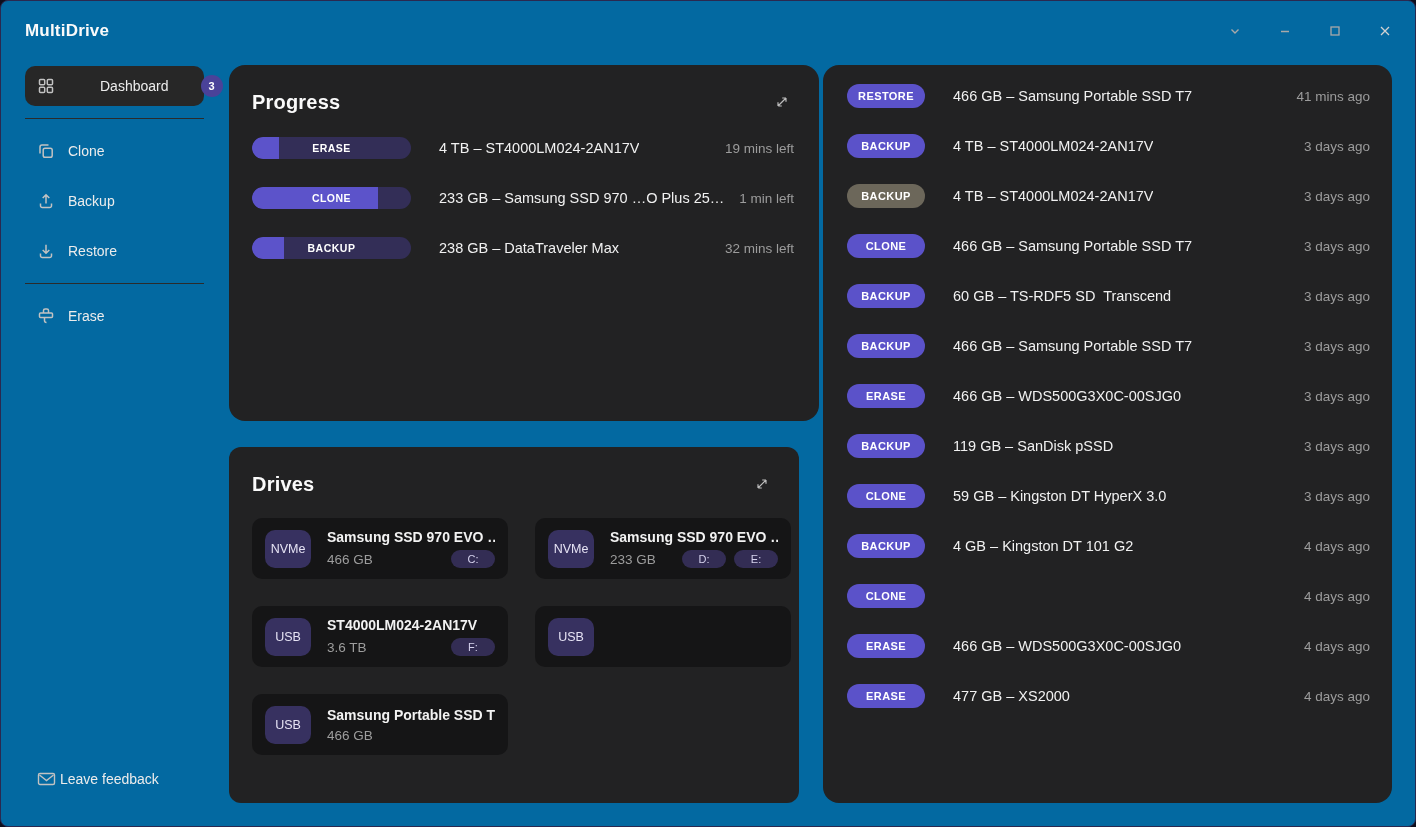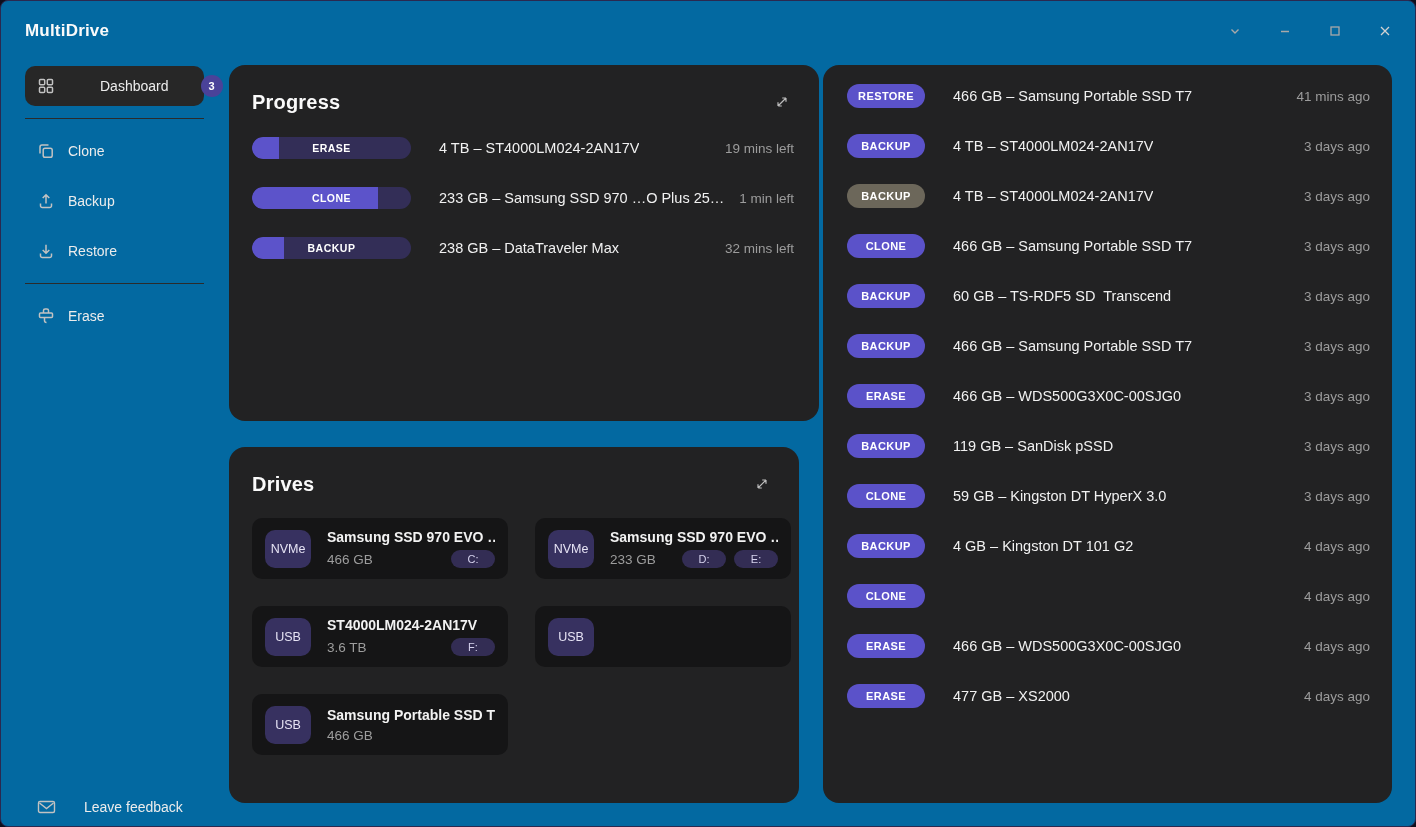--- a/index.html
+++ b/index.html
@@ -48,32 +48,32 @@
   .nav-badge {
     width: 22px; height: 22px; border-radius: 50%;
     background: #4a4299; color: #fff;
     font-size: 11px; font-weight: 700;
     display: flex; align-items: center; justify-content: center;
     flex: none;
   }
   .nav-divider { height: 1px; background: #2b2b2b; margin: 12px 0 12px 0; }
   .sidebar-footer {
     position: absolute; left: 36px; top: 770px;
-    display: flex; align-items: center; gap: 28px;
+    display: flex; align-items: center; gap: 4px;
     color: #ececec; font-size: 14px; cursor: pointer;
-    background: none; border: none; margin-top: 28px;
+    background: none; border: none;
   }
   .sidebar-footer svg { stroke: #c2c2c2; fill: none; }
   
   .panel {
     position: absolute; background: #222223; border-radius: 16px;
     overflow: hidden;
   }
   .panel-progress { left: 228px; top: 64px;  width: 590px; height: 356px; }
-  .panel-drives   { left: 228px; top: 446px; width: 570px; height: 356px; }
+  .panel-drives   { left: 228px; top: 446px; width: 570px; height: 356px; border-radius: 12px; }
   .panel-done     { left: 822px; top: 64px;  width: 569px; height: 738px; }
   .panel-header {
     display: flex; align-items: center; justify-content: space-between;
     padding: 22px 24px 0 23px; height: 52px;
   }
   .panel-title { color: #fafafa; font-size: 20px; font-weight: 700; letter-spacing: .2px; }
   .expand-btn {
     width: 26px; height: 26px; background: none; border: none; padding: 0;
     display: flex; align-items: center; justify-content: center; cursor: pointer;
   }

